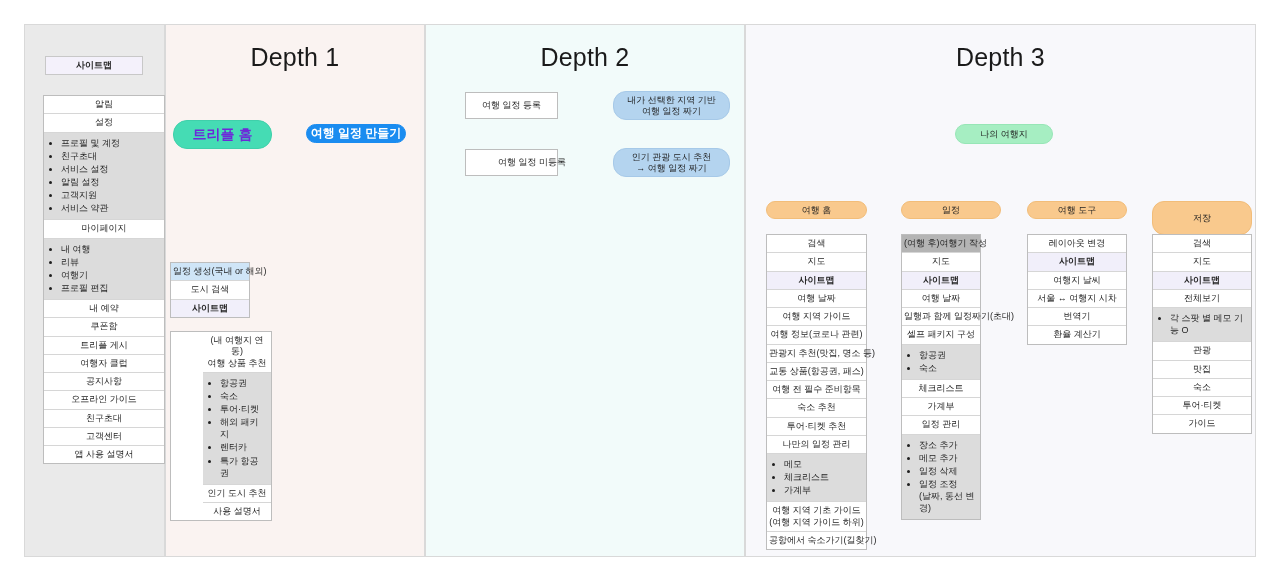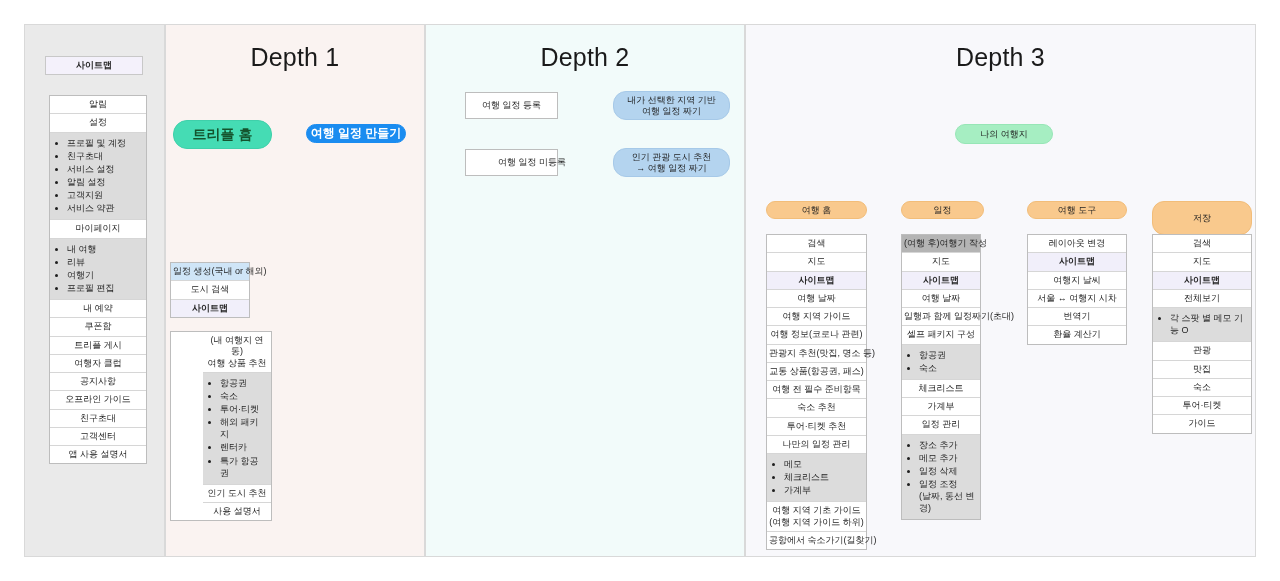--- a/index.html
+++ b/index.html
@@ -53,21 +53,21 @@
     font-size:9px;font-weight:bold;color:#1f1f1f;text-align:center;line-height:17px;
   }
 
   
   .pill{
     position:absolute;box-sizing:border-box;
     border-radius:14px;
     display:flex;align-items:center;justify-content:center;
     text-align:center;line-height:1.2;
   }
-  .pill.green-big{background:#45dcb4;color:#14532d;font-weight:bold;font-size:14px;border:1px solid #3fd0aa;}
+  .pill.green-big{background:#45dcb4;color:#6d28d9;font-weight:bold;font-size:14px;border:1px solid #3fd0aa;}
   .pill.blue{background:#1a8cf0;color:#ffffff;font-weight:bold;font-size:12px;border:1px solid #1a8cf0;}
   .pill.lightblue{background:#b4d4ef;color:#1f1f1f;font-size:9px;border:1px solid #a6c9e8;border-radius:13px;}
   .pill.green-sm{background:#a6eec2;color:#1f1f1f;font-size:9px;border:1px solid #97e6b6;border-radius:13px;}
   .pill.orange{background:#f9c98d;color:#1f1f1f;font-size:9px;border:1px solid #f2bd79;border-radius:12px;}
 
   
   #wires{position:absolute;left:0;top:0;width:1280px;height:581px;pointer-events:none;}
   #wires path{fill:none;stroke:#b6b6b6;stroke-width:1;}
   #wires polygon{fill:#b6b6b6;}
 </style>
@@ -117,21 +117,21 @@
     <polygon points="951,234 948.6,229 953.4,229"></polygon>
     <path d="M1077 219 V232"></path>
     <polygon points="1077,234 1074.6,229 1079.4,229"></polygon>
     <path d="M1202 219 V232"></path>
     <polygon points="1202,234 1199.6,229 1204.4,229"></polygon>
   </svg>
 
   <div id="panel-sidebar" class="panel"></div>
   <div id="sb-title">사이트맵</div>
 
-  <div class="stack" id="sb-stack" style="left:49px;top:95px;width:98px;">
+  <div class="stack" id="sb-stack" style="left:43px;top:95px;width:122px;">
       <div class="cell">알림</div>
       <div class="cell">설정</div>
       <div class="cell bullets">
         <ul>
           <li>프로필 및 계정</li>
           <li>친구초대</li>
           <li>서비스 설정</li>
           <li>알림 설정</li>
           <li>고객지원</li>
           <li>서비스 약관</li>
@@ -246,21 +246,21 @@
             <li>체크리스트</li>
             <li>가계부</li>
           </ul>
         </div>
         <div class="cell wrap">
           <div>여행 지역 기초 가이드</div>
           <div>(여행 지역 가이드 하위)</div>
         </div>
         <div class="cell">공항에서 숙소가기(길찾기)</div>
       </div>
-      <div class="pill orange" style="left: 901px; top: 201px; width: 83px; height: 18px;">
+      <div class="pill orange" style="left: 901px; top: 201px; width: 100px; height: 18px;">
         <span>일정</span>
       </div>
       <div class="stack" style="left: 901px; top: 234px; width: 80px;">
         <div class="cell grey">(여행 후)여행기 작성</div>
         <div class="cell">지도</div>
         <div class="cell sitemap">사이트맵</div>
         <div class="cell">여행 날짜</div>
         <div class="cell">일행과 함께 일정짜기(초대)</div>
         <div class="cell">셀프 패키지 구성</div>
         <div class="cell bullets">

